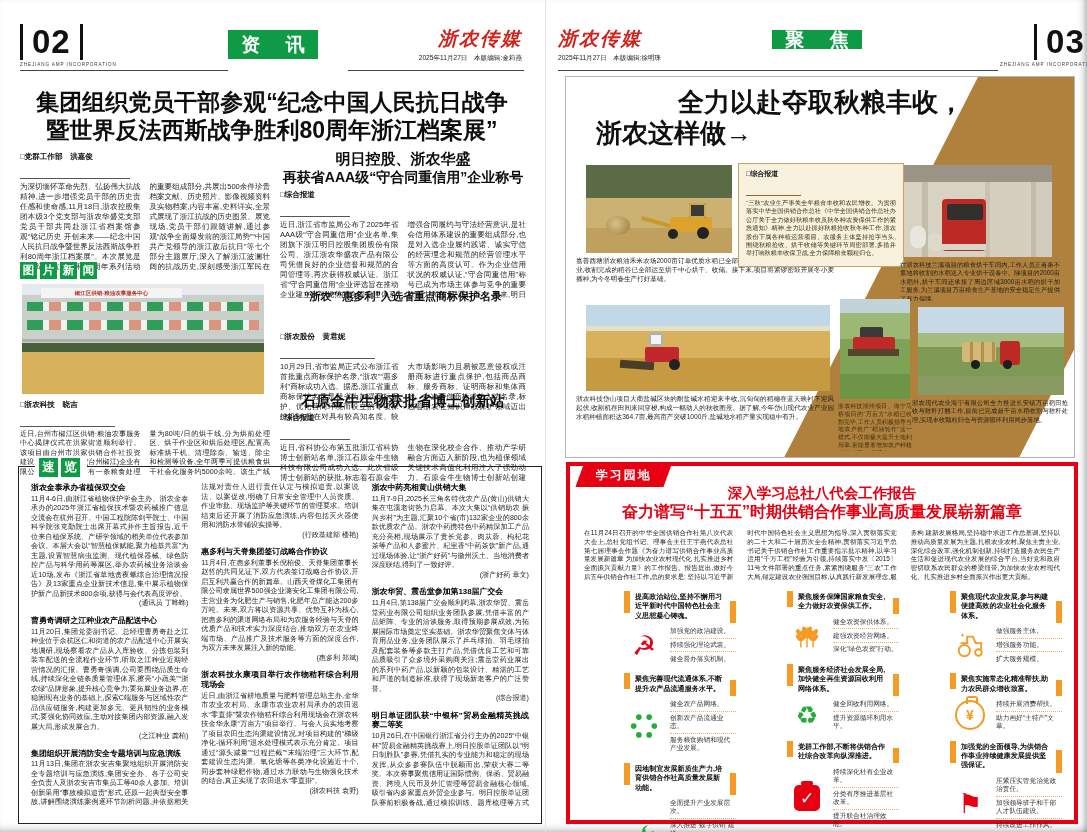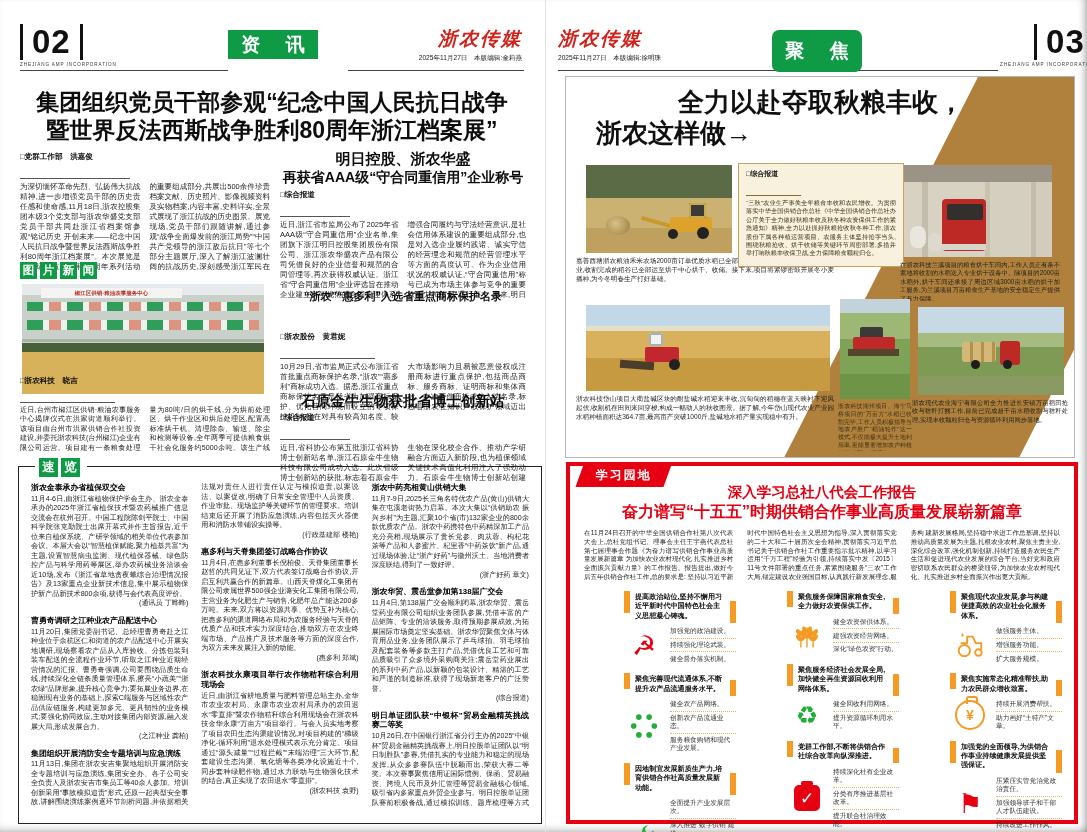--- a/index.html
+++ b/index.html
@@ -130,21 +130,21 @@
       <span class="gsq">图</span><span class="gsq">片</span><span class="gsq">新</span><span class="gsq">闻</span>
     </div>
     <div class="ph ph-building" style="left:22px;top:284px;width:242px;height:110px;">
       <div class="b-sign">
           <span>椒江区供销·粮油农事服务中心</span>
         </div>
       <div class="b-row1"></div>
       <div class="b-row2"></div>
       <div class="b-ledge"></div>
     </div>
-    <div class="abs" style="left:20px;top:376px;width:250px;">
+    <div class="abs" style="left:20px;top:400px;width:250px;">
       <div class="byline" style="width:95px;">□浙农科技　晓吉</div>
       <div class="body-txt cols2" style="height:56px;font-size:7.1px;line-height:9.4px;">近日,台州市椒江区供销·粮油农事服务中心揭牌仪式在洪家街道顺利举行。该项目由台州市洪家供销合作社投资建设,并委托浙农科技(台州椒江)企业有限公司运营。项目建有一条粮食处理量为80吨/日的烘干线,分为烘前处理区、烘干作业区和烘后处理区,配置高标准烘干机、清理除杂、输送、除尘和检测等设备,全年两季可提供粮食烘干社会化服务约5000余吨。该生产线的投入使用,有效解决椒江南片粮区长期面临的晒粮难、存储难问题,为保障区域粮食安全、推动农业现代化进一步注入保障动力。</div>
     </div>
 
     <div class="abs" style="left:280px;top:150px;width:246px;">
       <div class="art-title" style="font-size:15px;line-height:18px;">明日控股、浙农华盛</div>
       <div class="art-title" style="font-size:14px;line-height:18px;margin-bottom:4px;">再获省AAA级“守合同重信用”企业称号</div>
       <div class="byline" style="width:70px;">□综合报道</div>
       <div class="body-txt cols2" style="height:80px;">近日,浙江省市监局公布了2025年省AAA级“守合同重信用”企业名单,集团旗下浙江明日控股集团股份有限公司、浙江浙农华盛农产品有限公司凭借良好的企业信誉和规范的合同管理等,再次获得权威认证。浙江省“守合同重信用”企业评选旨在推动企业建立科学规范的合同管理体系,增强合同履约与守法经营意识,是社会信用体系建设的重要组成部分,也是对入选企业履约践诺、诚实守信的经营理念和规范的经营管理水平等方面的高度认可。作为企业信用状况的权威认证,“守合同重信用”称号已成为市场主体参与竞争的重要软实力和信用“通行证”。未来,明日控股、浙农华盛将继续秉持“诚信共赢”理念,持续完善合同管理机制,深化企业诚信建设,以实际行动推动公司实现高质量发展。</div>
     </div>
@@ -208,21 +208,21 @@
       </div>
     </div>
   </section>
 
   <section>
     <div class="abs" style="left:558px;top:26px;width:180px;">
       <div class="mast-logo">浙农传媒</div>
       <div class="dateline">2025年11月27日　本版编辑:徐明珠</div>
     </div>
     <div class="abs rule" style="left:558px;top:70px;width:440px;"></div>
-    <div class="abs badge" style="left:772px;top:30px;width:80px;height:42px;border-radius:7px;">聚 焦</div>
+    <div class="abs badge" style="left:772px;top:30px;width:80px;height:19px;">聚 焦</div>
     <div class="abs" style="left:1000px;top:24px;text-align:right;">
       <span class="pnum">03</span>
       <div class="org">ZHEJIANG AMP INCORPORATION</div>
     </div>
 
     <div class="abs feature" style="left:565px;top:76px;width:508px;height:380px;">
       <div class="gold-band"></div>
       <div class="abs" style="left:30px;top:10px;width:450px;">
         <div class="headline-r" style="text-align:center;">全力以赴夺取秋粮丰收，</div>
         <div class="headline-r" style="text-align:left;padding-right:62px;">浙农这样做→</div>
@@ -272,21 +272,21 @@
         <div class="bl-stack"></div>
         <div class="bl-cab"></div>
         <div class="bl-w1"></div>
         <div class="bl-w2"></div>
       </div>
       <div class="abs cap" style="left:346px;top:322px;width:156px;height:46px;font-size:6.3px;line-height:8.4px;">浙农现代农业海宁有限公司全力推进长安镇万亩稻田抢收与秸秆打捆工作,目前已完成超千亩水稻收割与秸秆处理,实现丰收颗粒归仓与资源循环利用同步落地。</div>
     </div>
 
     <div class="abs study" style="left:566px;top:462px;width:504px;height:354px;">
       <div class="study-tab"><span>学习园地</span></div>
-      <div class="study-title" style="margin-top:18px;font-size:14.5px;line-height:18px;font-family:Liberation Mono, monospace;">深入学习总社八代会工作报告</div>
+      <div class="study-title" style="margin-top:18px;font-size:14.5px;line-height:18px;">深入学习总社八代会工作报告</div>
       <div class="study-title" style="font-size:16px;line-height:20px;">奋力谱写“十五五”时期供销合作事业高质量发展崭新篇章</div>
       <div class="study-intro" style="margin:7px 14px 6px 14px;height:56px;">
         <span>在11月24日召开的中华全国供销合作社第八次代表大会上,总社党组书记、理事会主任王宇燕代表总社第七届理事会作题《为奋力谱写供销合作事业高质量发展新篇章 为加快农业农村现代化 扎实推进乡村全面振兴贡献力量》的工作报告。报告提出,做好今后五年供销合作社工作,总的要求是:</span>
         <span>坚持以习近平新时代中国特色社会主义思想为指导,深入贯彻落实党的二十大和二十届历次全会精神,贯彻落实习近平总书记关于供销合作社工作重要指示批示精神,以学习运用“千万工程”经验为引领,持续落实中发〔2015〕11号文件部署的重点任务,紧紧围绕服务“三农”工作大局,锚定建设农业强国目标,认真践行新发展理念,服务构</span>
         <span>建新发展格局,坚持稳中求进工作总基调,坚持以推动高质量发展为主题,扎根农业农村,聚焦主责主业,深化综合改革,强化机制创新,持续打造服务农民生产生活和促进现代农业发展的综合平台,当好党和政府密切联系农民群众的桥梁纽带,为加快农业农村现代化、扎实推进乡村全面振兴作出更大贡献。</span>
       </div>
       <div class="study-cols" style="margin:2px 12px 0 12px;">
 
         <div class="study-col">
           <div class="card">

